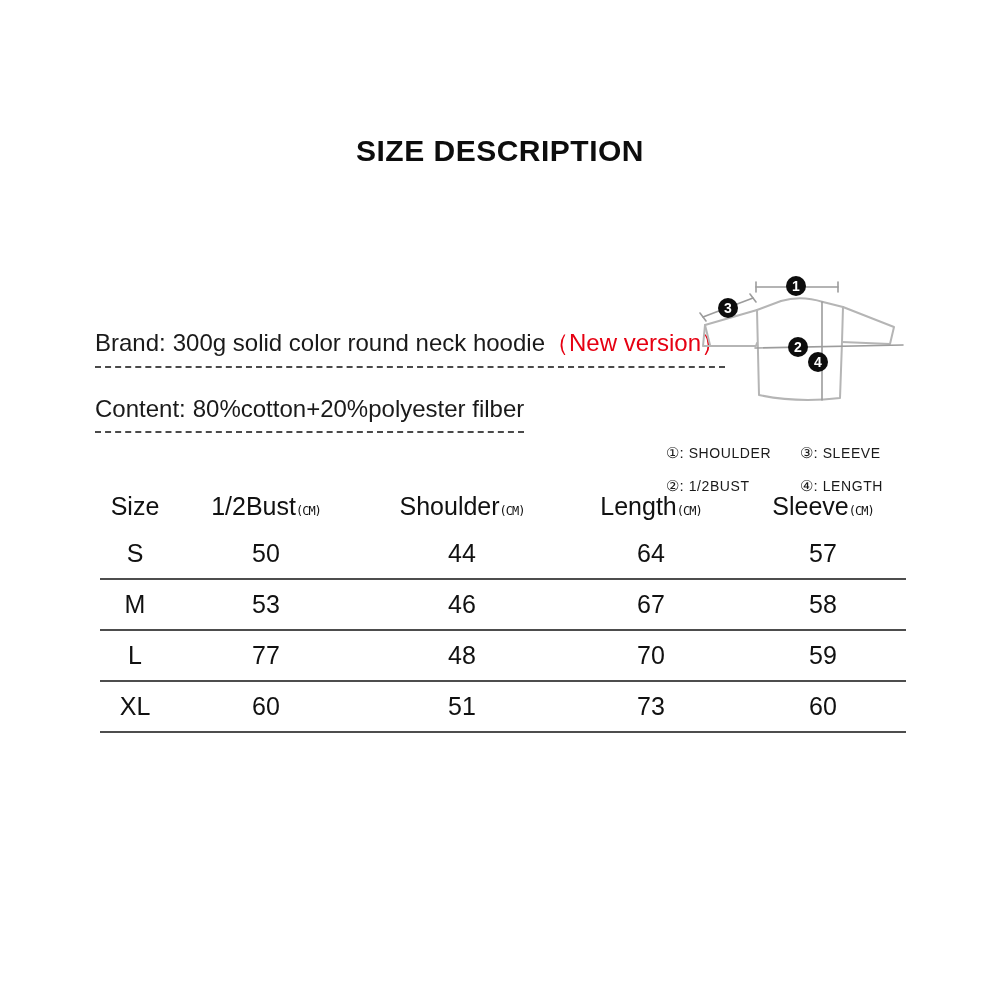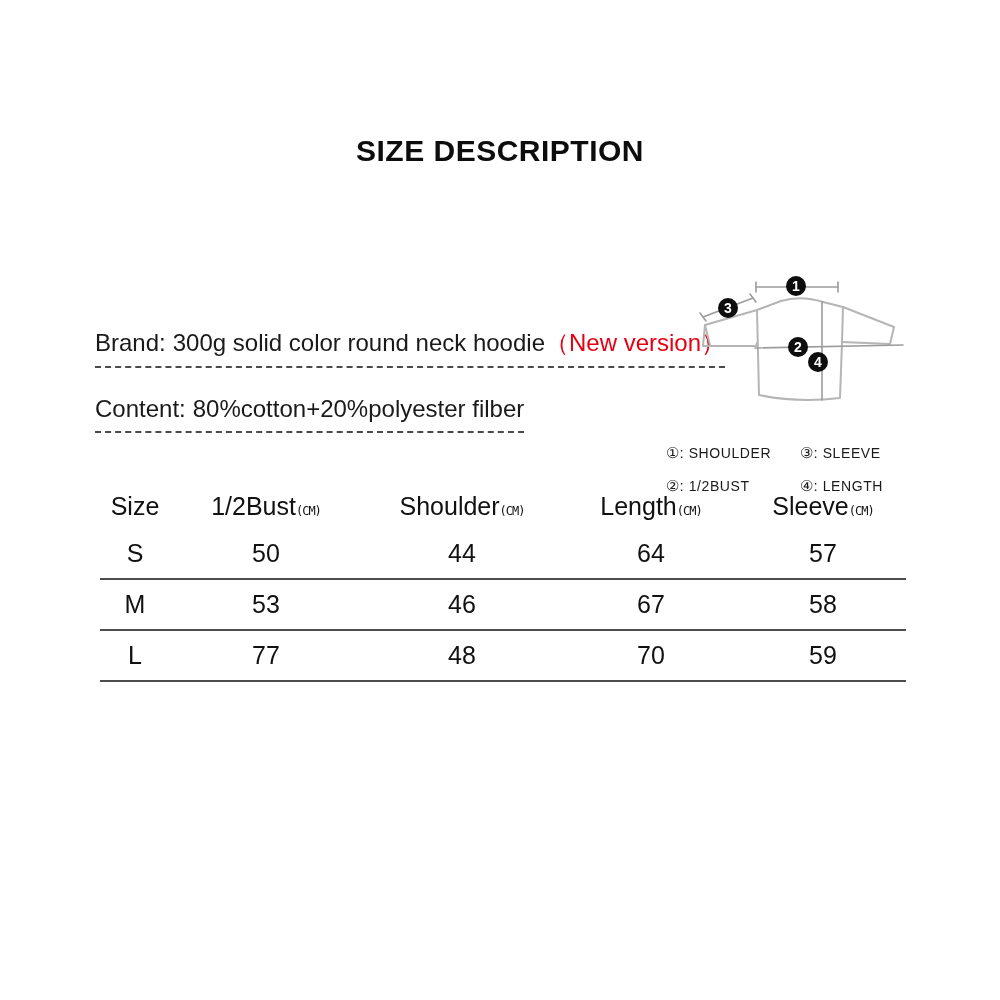--- a/index.html
+++ b/index.html
@@ -149,14 +149,21 @@
       <td>67</td>
       <td>58</td>
     </tr>
     <tr>
       <td>L</td>
       <td>77</td>
       <td>48</td>
       <td>70</td>
       <td>59</td>
     </tr>
+    <tr>
+      <td>XL</td>
+      <td>60</td>
+      <td>51</td>
+      <td>73</td>
+      <td>60</td>
+    </tr>
   </tbody>
 </table>
 
 </body></html>

